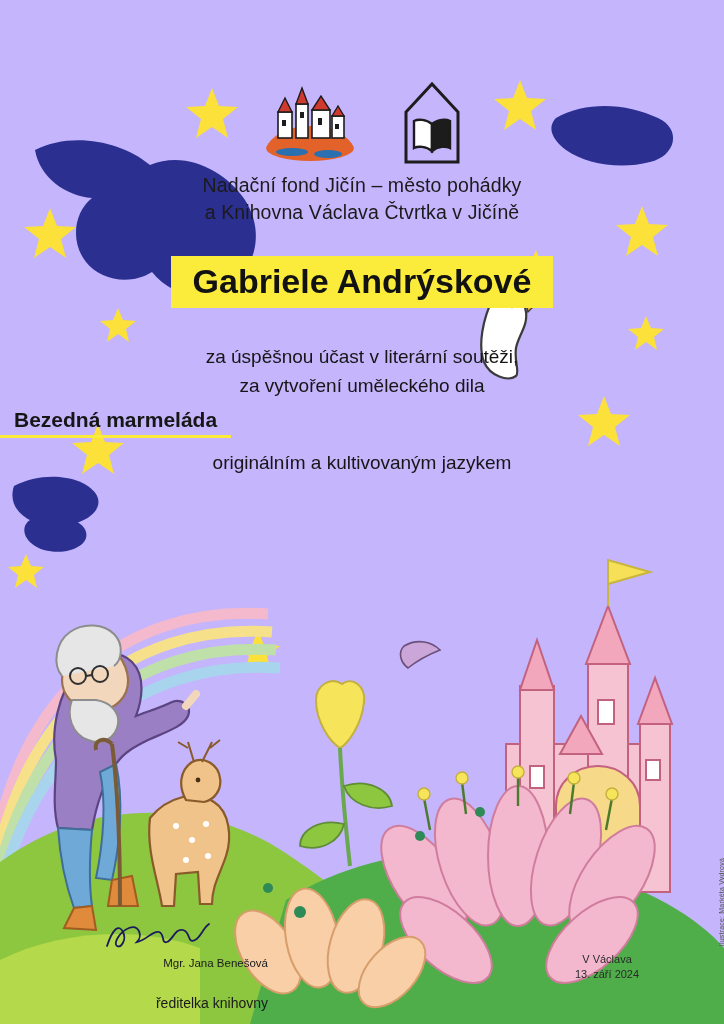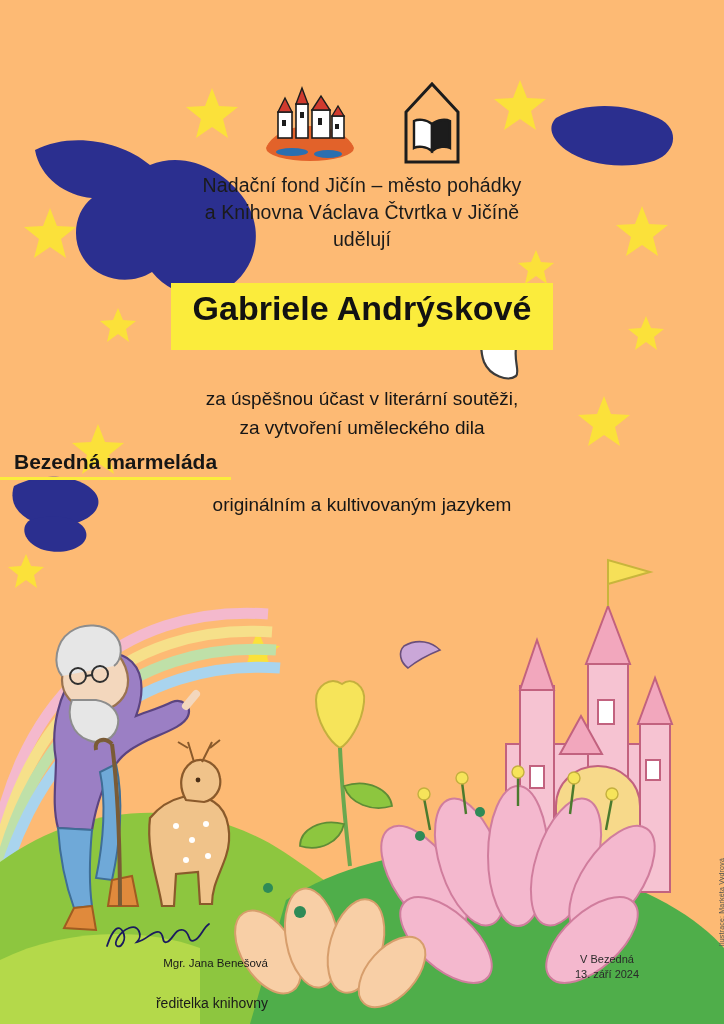--- a/index.html
+++ b/index.html
@@ -8,21 +8,21 @@
     background: #ffffff;
   }
   body {
     font-family: "Liberation Sans", sans-serif;
   }
   #certificate {
     position: relative;
     width: 724px;
     height: 1024px;
     overflow: hidden;
-    background: #fdba74;
+    background: #c4b5fd;
   }
   .bg-svg {
     position: absolute;
     left: 0;
     top: 0;
     width: 724px;
     height: 1024px;
   }
 
   
@@ -63,21 +63,21 @@
     color: #1b1f8f;
   }
   .name-wrap {
     margin-top: 30px;
     display: flex;
     justify-content: center;
   }
   .name {
     display: inline-block;
     background: #fbec3c;
-    padding: 5px 22px 22px 22px;
+    padding: 5px 22px 7px 22px;
     font-size: 34px;
     font-weight: bold;
     color: #121212;
     line-height: 1.18;
   }
   .reason {
     margin-top: 34px;
     font-size: 19px;
     line-height: 29px;
   }
@@ -335,21 +335,20 @@
     <svg class="logo-book" viewBox="0 0 60 86">
       <path d="M4,84 L4,34 L30,6 L56,34 L56,84 Z" fill="none" stroke="#1c1c1c" stroke-width="3"></path>
       <path d="M30,46 C24,41 16,41 12,43 L12,70 C16,68 24,68 30,73 Z" fill="#ffffff" stroke="#1c1c1c" stroke-width="2.4"></path>
       <path d="M30,46 C36,41 44,41 48,43 L48,70 C44,68 36,68 30,73 Z" fill="#1c1c1c" stroke="#1c1c1c" stroke-width="2.4"></path>
     </svg>
   </div>
 
   <div class="text-block">
     <div class="org-line">Nadační fond Jičín – město pohádky</div>
     <div class="org-line">a Knihovna Václava Čtvrtka v Jičíně</div>
-    <div class="org-line">udělují</div>
 
 
     <div class="name-wrap">
       <div class="name">Gabriele Andrýskové</div>
     </div>
 
     <div class="reason">
       <div>za úspěšnou účast v literární soutěži,</div>
       <div>za vytvoření uměleckého dila</div>
     </div>
@@ -363,19 +362,19 @@
 
   <div class="signature-block">
     <svg class="sig-scribble" viewBox="0 0 110 36">
       <path d="M4,28 C10,10 16,6 20,14 C24,22 18,30 14,28 C10,26 16,14 26,10 C36,6 40,18 34,24 C44,22 50,12 56,14 C62,16 58,26 64,24 C70,22 72,10 80,12 C88,14 84,26 92,22 C98,19 100,10 106,6" fill="none" stroke="#1b1b5e" stroke-width="1.8" stroke-linecap="round"></path>
     </svg>
     <div class="sig-name">Mgr. Jana Benešová</div>
     <div class="sig-role">ředitelka knihovny</div>
   </div>
 
   <div class="place-block">
-    <div>V Bezedná</div>
+    <div>V Václava</div>
     <div>13. září 2024</div>
   </div>
 
   <div class="side-credit">Ilustrace: Markéta Vydrová</div>
 
 </div>
 
 </body></html>

